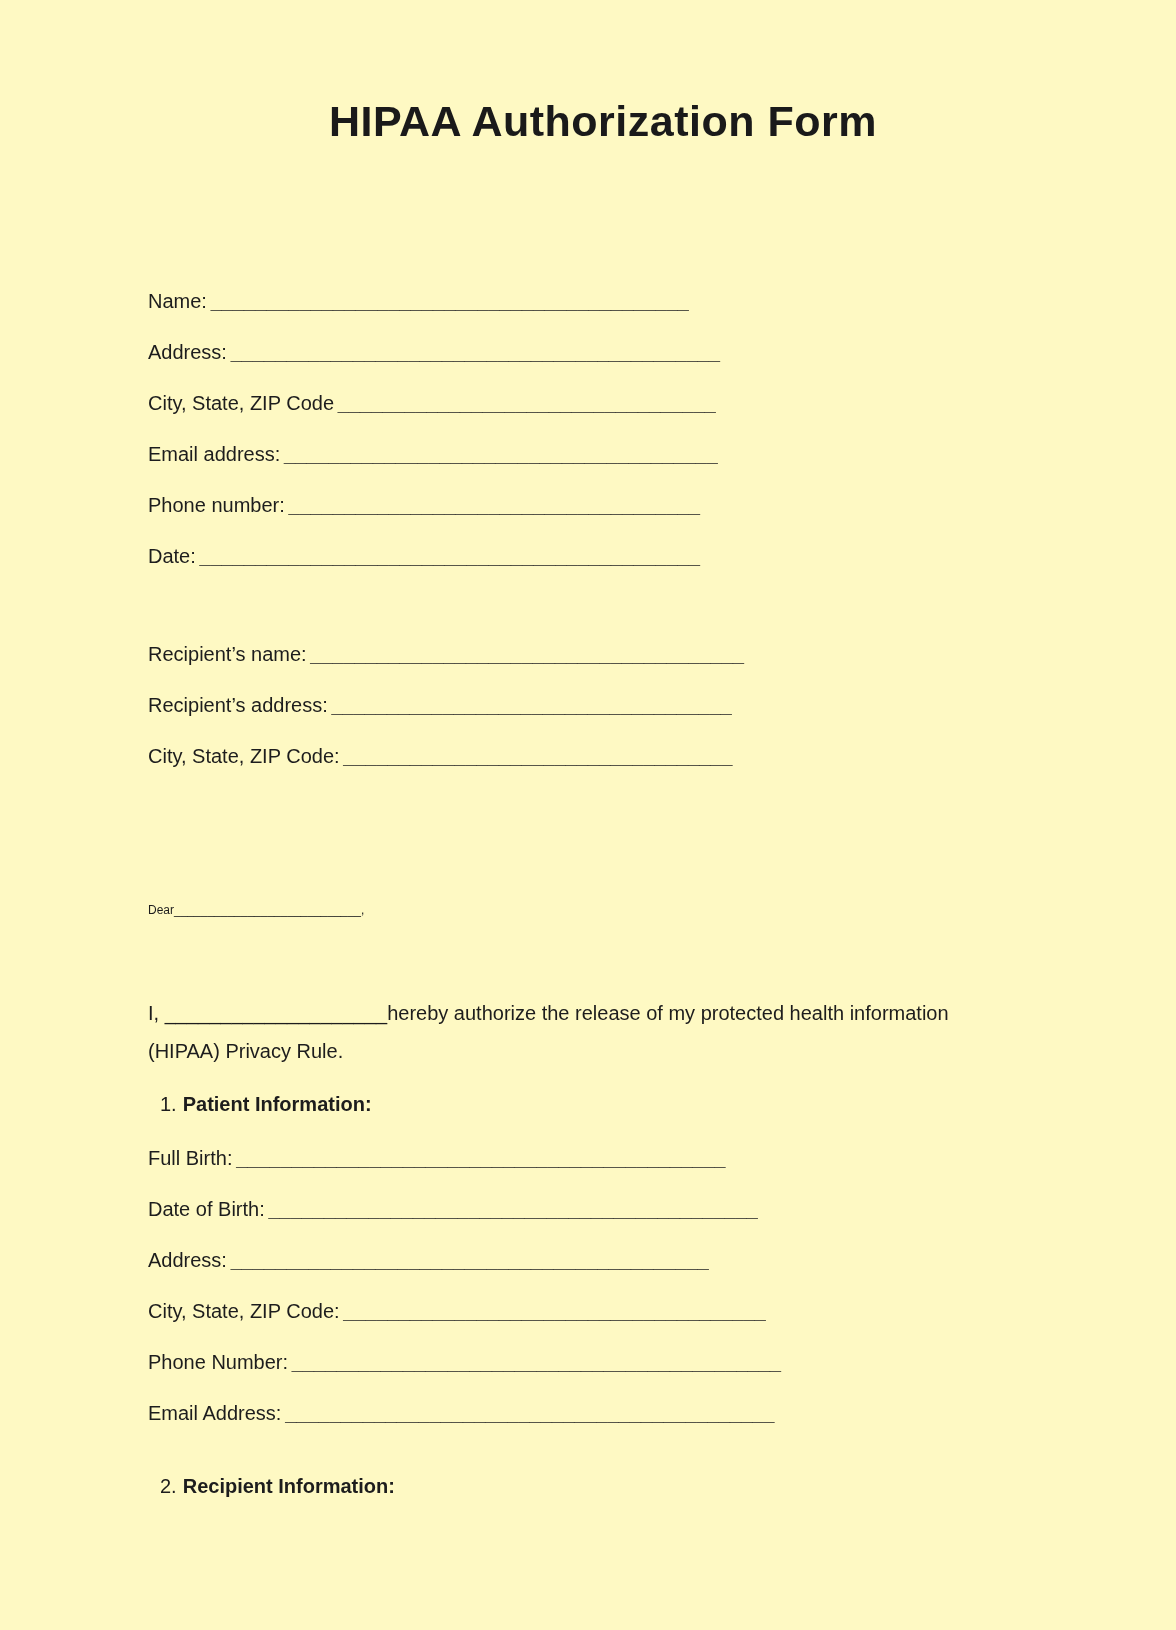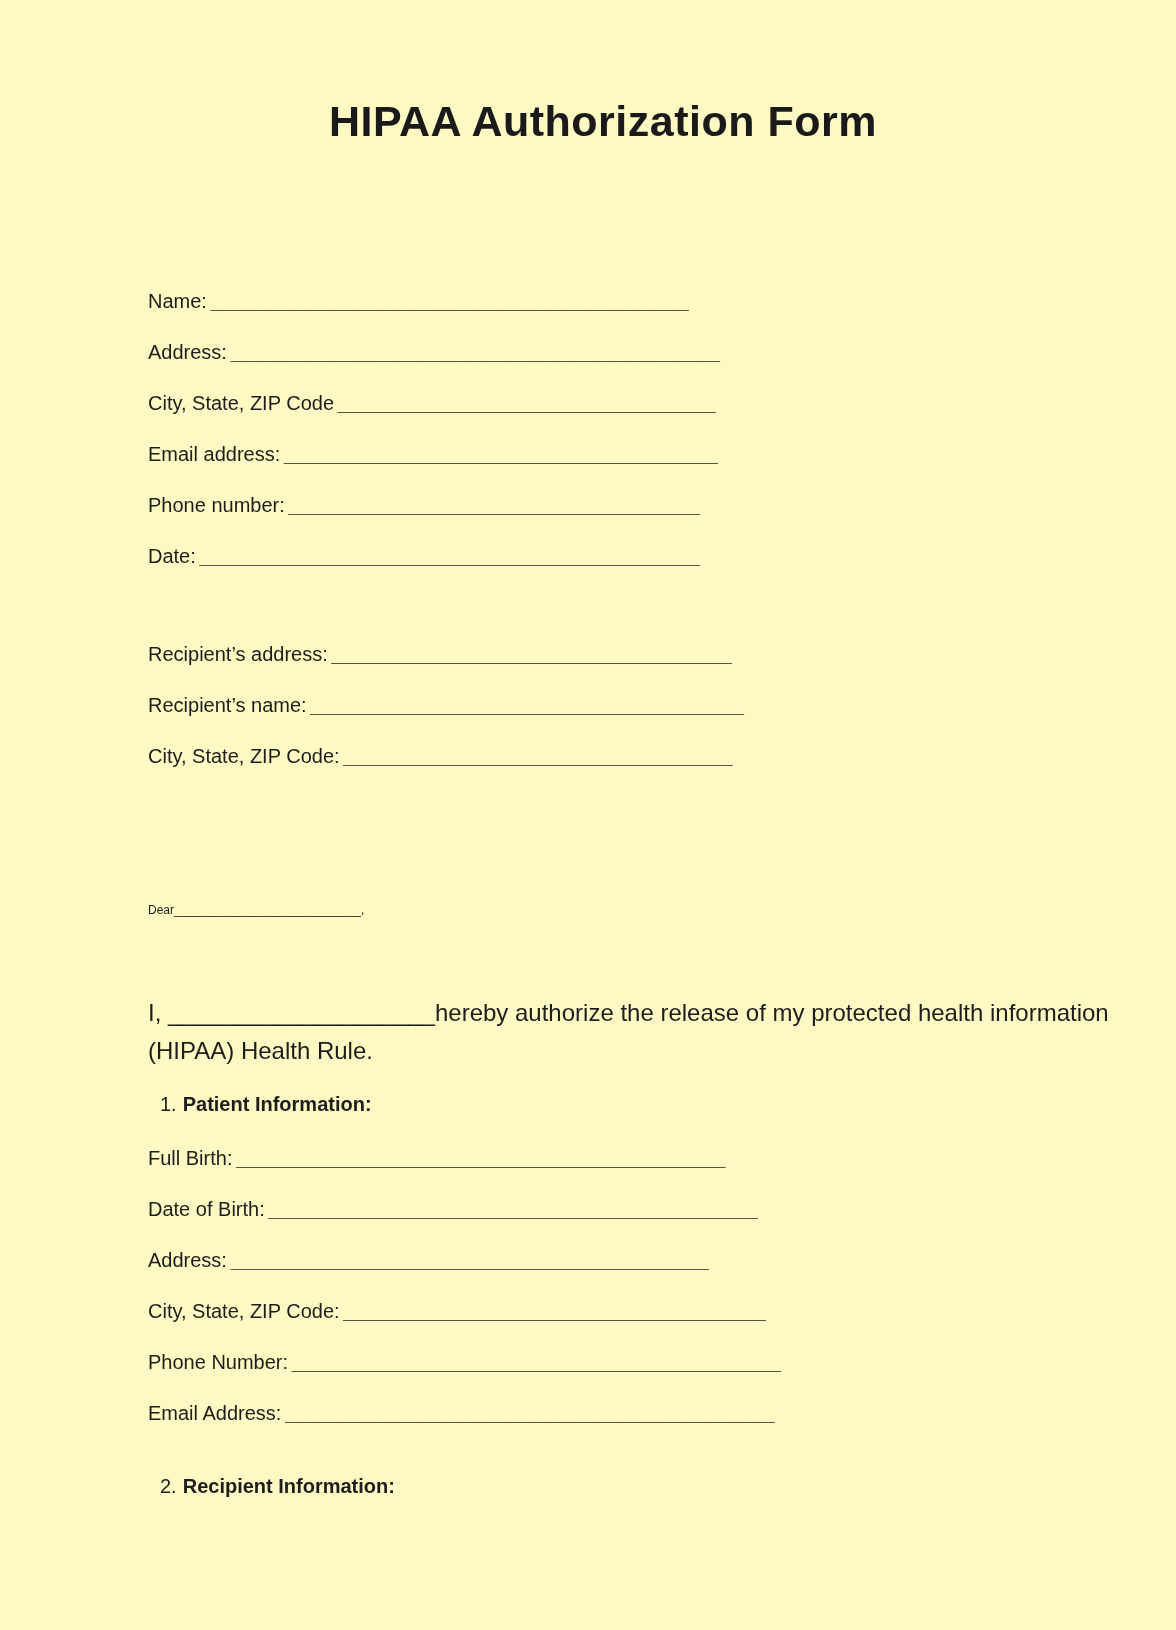--- a/index.html
+++ b/index.html
@@ -40,21 +40,21 @@
 
   .salutation {
     margin-top: 130px;
     font-size: 12px;
     line-height: 24px;
     white-space: nowrap;
   }
 
   .auth-paragraph {
     margin-top: 72px;
-    font-size: 24px;
+    font-size: 20px;
     line-height: 38px;
   }
   .auth-paragraph .para-line { white-space: nowrap; }
 
   .section-heading {
     margin-top: 22px;
     padding-left: 12px;
     font-size: 20px;
     line-height: 24px;
     white-space: nowrap;
@@ -88,37 +88,37 @@
       <p class="field-row">
         <span class="label">Phone number:</span><span class="blank">_____________________________________</span>
       </p>
       <p class="field-row">
         <span class="label">Date:</span><span class="blank">_____________________________________________</span>
       </p>
     </div>
 
     <div class="field-block block-recipient">
       <p class="field-row">
-        <span class="label">Recipient’s address:</span><span class="blank">____________________________________</span>
+        <span class="label">Recipient’s name:</span><span class="blank">_______________________________________</span>
       </p>
       <p class="field-row">
-        <span class="label">Recipient’s name:</span><span class="blank">_______________________________________</span>
+        <span class="label">Recipient’s address:</span><span class="blank">____________________________________</span>
       </p>
       <p class="field-row">
         <span class="label">City, State, ZIP Code:</span><span class="blank">___________________________________</span>
       </p>
     </div>
 
     <div class="salutation">
       <span>Dear</span><span class="blank-run">____________________________</span><span>,</span>
     </div>
 
     <div class="auth-paragraph">
       <div class="para-line">I, ____________________hereby authorize the release of my protected health information</div>
-      <div class="para-line">(HIPAA) Health Rule.</div>
+      <div class="para-line">(HIPAA) Privacy Rule.</div>
     </div>
 
     <div class="section-heading">
       <span class="section-number">1.</span><span class="section-title">Patient Information:</span>
     </div>
 
     <div class="field-block block-patient">
       <p class="field-row">
         <span class="label">Full Birth:</span><span class="blank">____________________________________________</span>
       </p>

